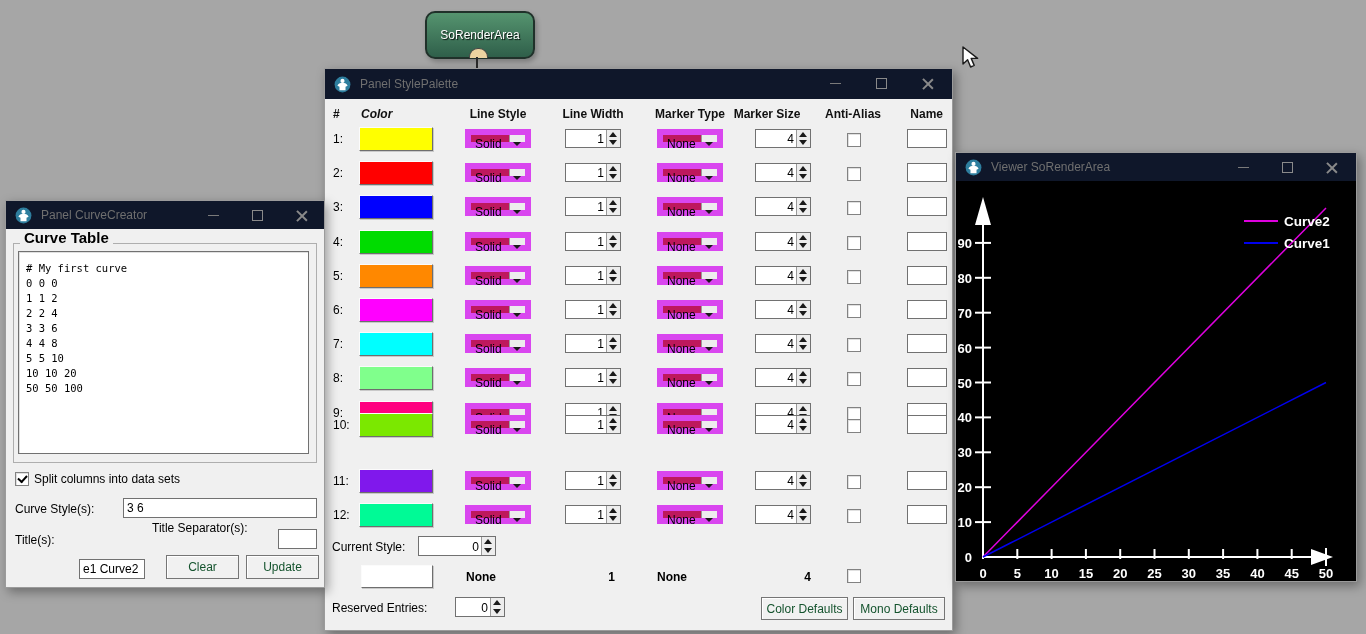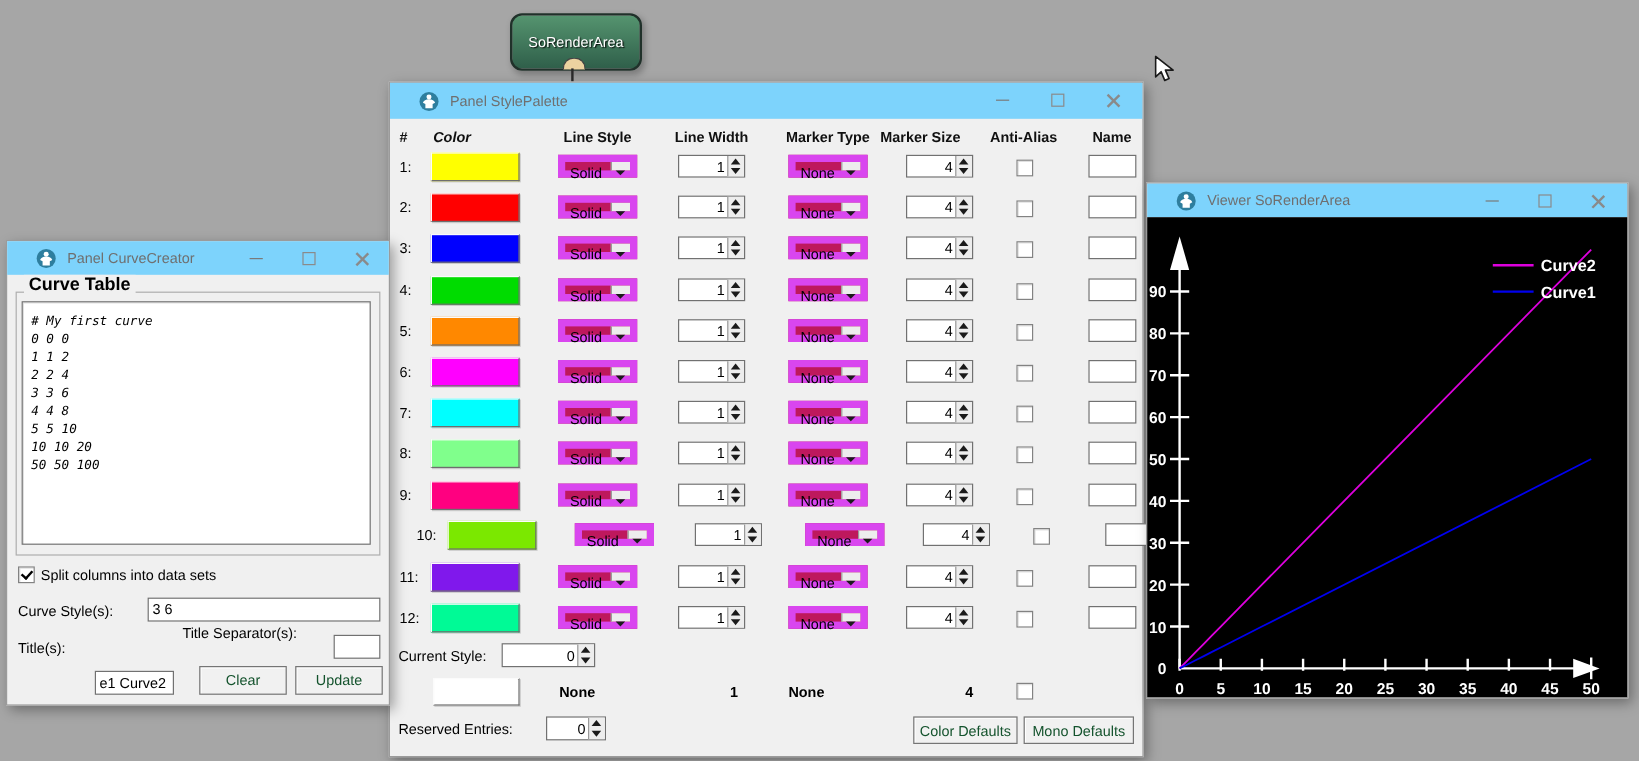--- a/index.html
+++ b/index.html
@@ -5,22 +5,22 @@
   html,body{margin:0;padding:0;}
   body{
     width:1366px;height:634px;position:relative;overflow:hidden;
     background:#a6a6a6;
     font-family:"Liberation Sans",sans-serif;
     -webkit-font-smoothing:antialiased;
   }
   
   .window{position:absolute;background:#f0f0f0;border:1px solid #9b9b9b;
     box-shadow:3px 4px 10px rgba(0,0,0,.35);}
-  .titlebar{position:absolute;left:0;top:0;right:0;height:28px;background:#7dd3fc;
-    display:flex;align-items:center;padding-left:24px;}
+  .titlebar{position:absolute;left:0;top:0;right:0;height:28px;background:#0f172a;
+    display:flex;align-items:center;padding-left:9px;}
   .titlebar .wicon{width:17px;height:17px;margin-right:9px;flex:0 0 auto;}
   .titlebar .wtitle{font-size:12px;color:#6f6f6f;white-space:nowrap;}
   .wbtn{position:absolute;top:8px;width:13px;height:13px;}
   .btn-min::before{content:"";position:absolute;left:1px;top:6px;width:11px;height:1px;background:#7a7a7a;}
   .btn-max::before{content:"";position:absolute;left:1px;top:1px;width:9px;height:9px;border:1px solid #8a8a8a;}
   .btn-close::before,.btn-close::after{content:"";position:absolute;left:6px;top:0;width:1.5px;height:14px;background:#8a8a8a;}
   .btn-close::before{transform:rotate(45deg);}
   .btn-close::after{transform:rotate(-45deg);}
   
   .node{position:absolute;left:425px;top:11px;width:106px;height:44px;border-radius:10px;
@@ -72,21 +72,21 @@
     box-shadow:inset 1px 1px 0 #fff;font-size:12px;color:#14532d;font-family:"Liberation Sans",sans-serif;
     display:flex;align-items:center;justify-content:center;padding:0;}
   
   #cc{left:5px;top:200px;width:318px;height:386px;}
   .groupbox{position:absolute;left:7px;top:42px;width:302px;height:218px;border:1px solid #aeaeae;}
   .group-title{position:absolute;left:14px;top:28px;background:#f0f0f0;padding:0 4px;
     font-size:15px;font-weight:700;color:#000;}
   .curve-text{position:absolute;left:12px;top:50px;width:291px;height:203px;background:#fff;
     border:1px solid #717171;box-shadow:inset 1px 1px 0 rgba(0,0,0,.12);
     font-family:"DejaVu Sans Mono",monospace;font-size:10.5px;line-height:15px;
-    white-space:pre;padding:9px 7px;box-sizing:border-box;color:#000;overflow:hidden;font-style:italic;}
+    white-space:pre;padding:9px 7px;box-sizing:border-box;color:#000;overflow:hidden;}
   .cc-label{position:absolute;font-size:12px;color:#000;}
   .cc-input{position:absolute;height:20px;background:#fff;border:1px solid #717171;
     box-sizing:border-box;font-size:12px;padding:0 3px;font-family:"Liberation Sans",sans-serif;}
   
   #vw{left:955px;top:152px;width:400px;height:428px;}
   .plot-wrap{position:absolute;left:0;top:28px;width:400px;height:400px;background:#000;}
   
   .cursor{position:absolute;left:962px;top:46px;z-index:200;}
 </style>
 </head>
@@ -369,21 +369,21 @@
         <div class="spin s2">
           <span class="sv">4</span>
           <span class="sb">
             <i class="up"></i>
             <i class="dn"></i>
           </span>
         </div>
         <span class="cbx"></span>
         <input class="nmi" style="">
       </div>
-      <div class="prow" style="top: 365px; margin-left: 14px;">
+      <div class="prow" style="top: 344px;">
         <span class="pidx">10:</span>
         <button class="swatch" style="background:#7be800"></button>
         <div class="combo c1">
           <span class="ct">Solid</span>
           <span class="ca"></span>
         </div>
         <div class="spin s1">
           <span class="sv">1</span>
           <span class="sb">
             <i class="up"></i>

